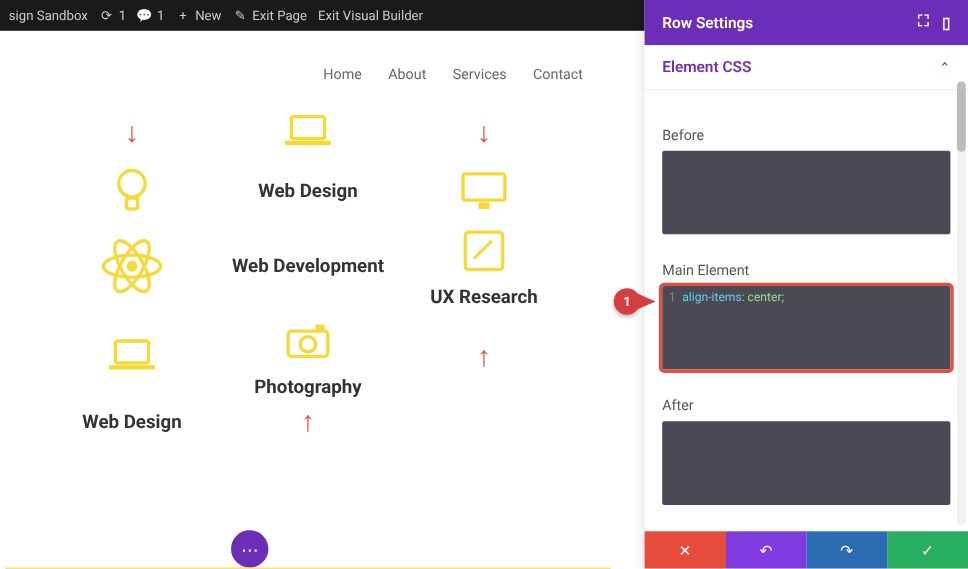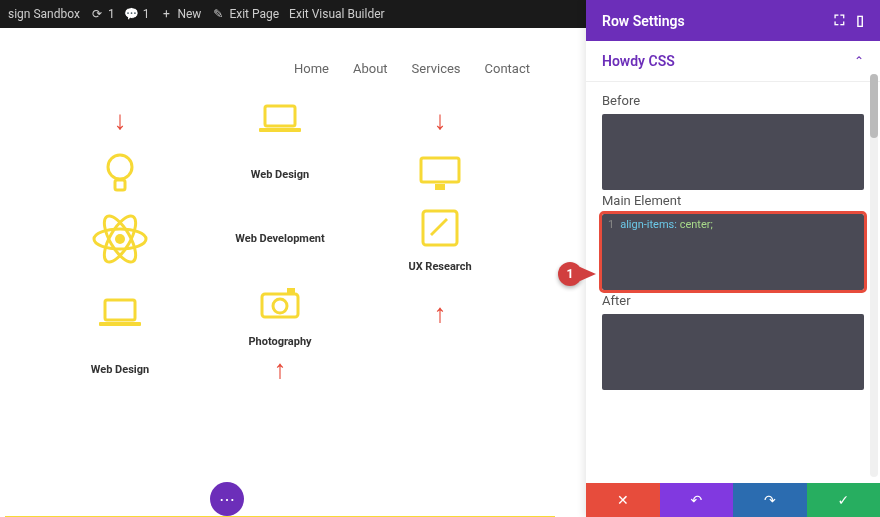--- a/index.html
+++ b/index.html
@@ -14,21 +14,21 @@
     .pink-x { background: #e84c88; width: 16px; height: 16px; display: inline-flex; align-items: center; justify-content: center; font-size: 10px; color: #fff; }
     
     
     .page-area { position: absolute; top: 28px; left: 0; width: 560px; background: #fff; height: 489px; margin-top: 19px; }
     .nav-menu { display: flex; justify-content: flex-end; gap: 24px; padding: 14px 30px 20px; font-size: 13px; color: #666; }
     .nav-menu span { cursor: pointer; }
     
     .services-grid { display: grid; grid-template-columns: 150px 150px 150px; justify-content: center; align-items: center; gap: 6px 10px; padding: 0 20px; }
     .service-cell { text-align: center; display: flex; flex-direction: column; align-items: center; gap: 8px; }
     .service-icon { width: 48px; height: 48px; display: flex; align-items: center; justify-content: center; }
-    .service-label { font-size: 11px; font-weight: 700; color: #333; }
+    .service-label { font-size: 17px; font-weight: 700; color: #333; }
     
     .arrow-red { color: #e74c3c; font-size: 26px; }
     
     .fab-btn { position: absolute; bottom: 20px; left: 210px; width: 34px; height: 34px; border-radius: 50%; background: #6c2eb9; color: #fff; display: flex; align-items: center; justify-content: center; font-size: 16px; cursor: pointer; }
     .bottom-bar { position: absolute; bottom: 10px; left: 5px; right: 5px; height: 10px; background: #f7d936; }
     
     
     .settings-panel { position: absolute; top: 0; right: 0; width: 294px; height: 517px; background: #fff; display: flex; flex-direction: column; box-shadow: -2px 0 8px rgba(0,0,0,0.1); }
     .panel-header { background: #6c2eb9; color: #fff; padding: 12px 16px; display: flex; align-items: center; justify-content: space-between; font-size: 14px; font-weight: 600; }
     .header-icons { display: flex; gap: 12px; }
@@ -36,21 +36,21 @@
     
     .panel-tabs { background: #8139e0; display: flex; color: #fff; font-size: 13px; }
     .panel-tab { padding: 10px 16px; cursor: pointer; }
     .panel-tab.active { background: #6c2eb9; font-weight: 600; }
     
     .section-header { padding: 12px 16px; display: flex; justify-content: space-between; align-items: center; border-bottom: 1px solid #eee; cursor: pointer; }
     .section-title { color: #6c2eb9; font-size: 14px; font-weight: 600; }
     .section-arrow { color: #6c2eb9; font-size: 12px; }
     
     .css-fields { padding: 8px 16px 16px; overflow-y: auto; flex: 1; }
-    .field-label { font-size: 13px; color: #555; margin-top: 3px; margin-bottom: 6px; }
+    .field-label { font-size: 13px; color: #555; margin-top: 26px; margin-bottom: 6px; }
     .code-box { background: #4a4a55; min-height: 76px; border-radius: 2px; font-family: monospace; font-size: 11px; color: #ddd; padding: 4px 6px; position: relative; }
     .code-box.highlighted { outline: 3px solid #e74c3c; }
     .code-line { display: flex; gap: 6px; }
     .line-num { color: #888; }
     .code-key { color: #6cc9e8; }
     .code-val { color: #a8d98a; }
     
     .annotation-marker { position: absolute; left: 558px; top: 262px; display: flex; align-items: center; }
     .marker-circle { width: 24px; height: 24px; border-radius: 50%; background: #d13f3f; color: #fff; font-size: 12px; font-weight: bold; display: flex; align-items: center; justify-content: center; box-shadow: 0 2px 4px rgba(0,0,0,0.3); }
     .marker-tail { width: 0; height: 0; border-top: 7px solid transparent; border-bottom: 7px solid transparent; border-left: 16px solid #d13f3f; margin-left: -2px; }
@@ -200,21 +200,21 @@
 
 <div class="settings-panel">
   <div class="panel-header">
     <span>Row Settings</span>
     <div class="header-icons">
       <span>⛶</span>
       <span>▯</span>
     </div>
   </div>
   <div class="section-header">
-    <span class="section-title">Howdy CSS</span>
+    <span class="section-title">Element CSS</span>
     <span class="section-arrow">⌃</span>
   </div>
   <div class="css-fields">
     <div class="field-label">Before</div>
     <div class="code-box"></div>
 
     <div class="field-label">Main Element</div>
     <div class="code-box highlighted">
       <div class="code-line">
         <span class="line-num">1</span>

